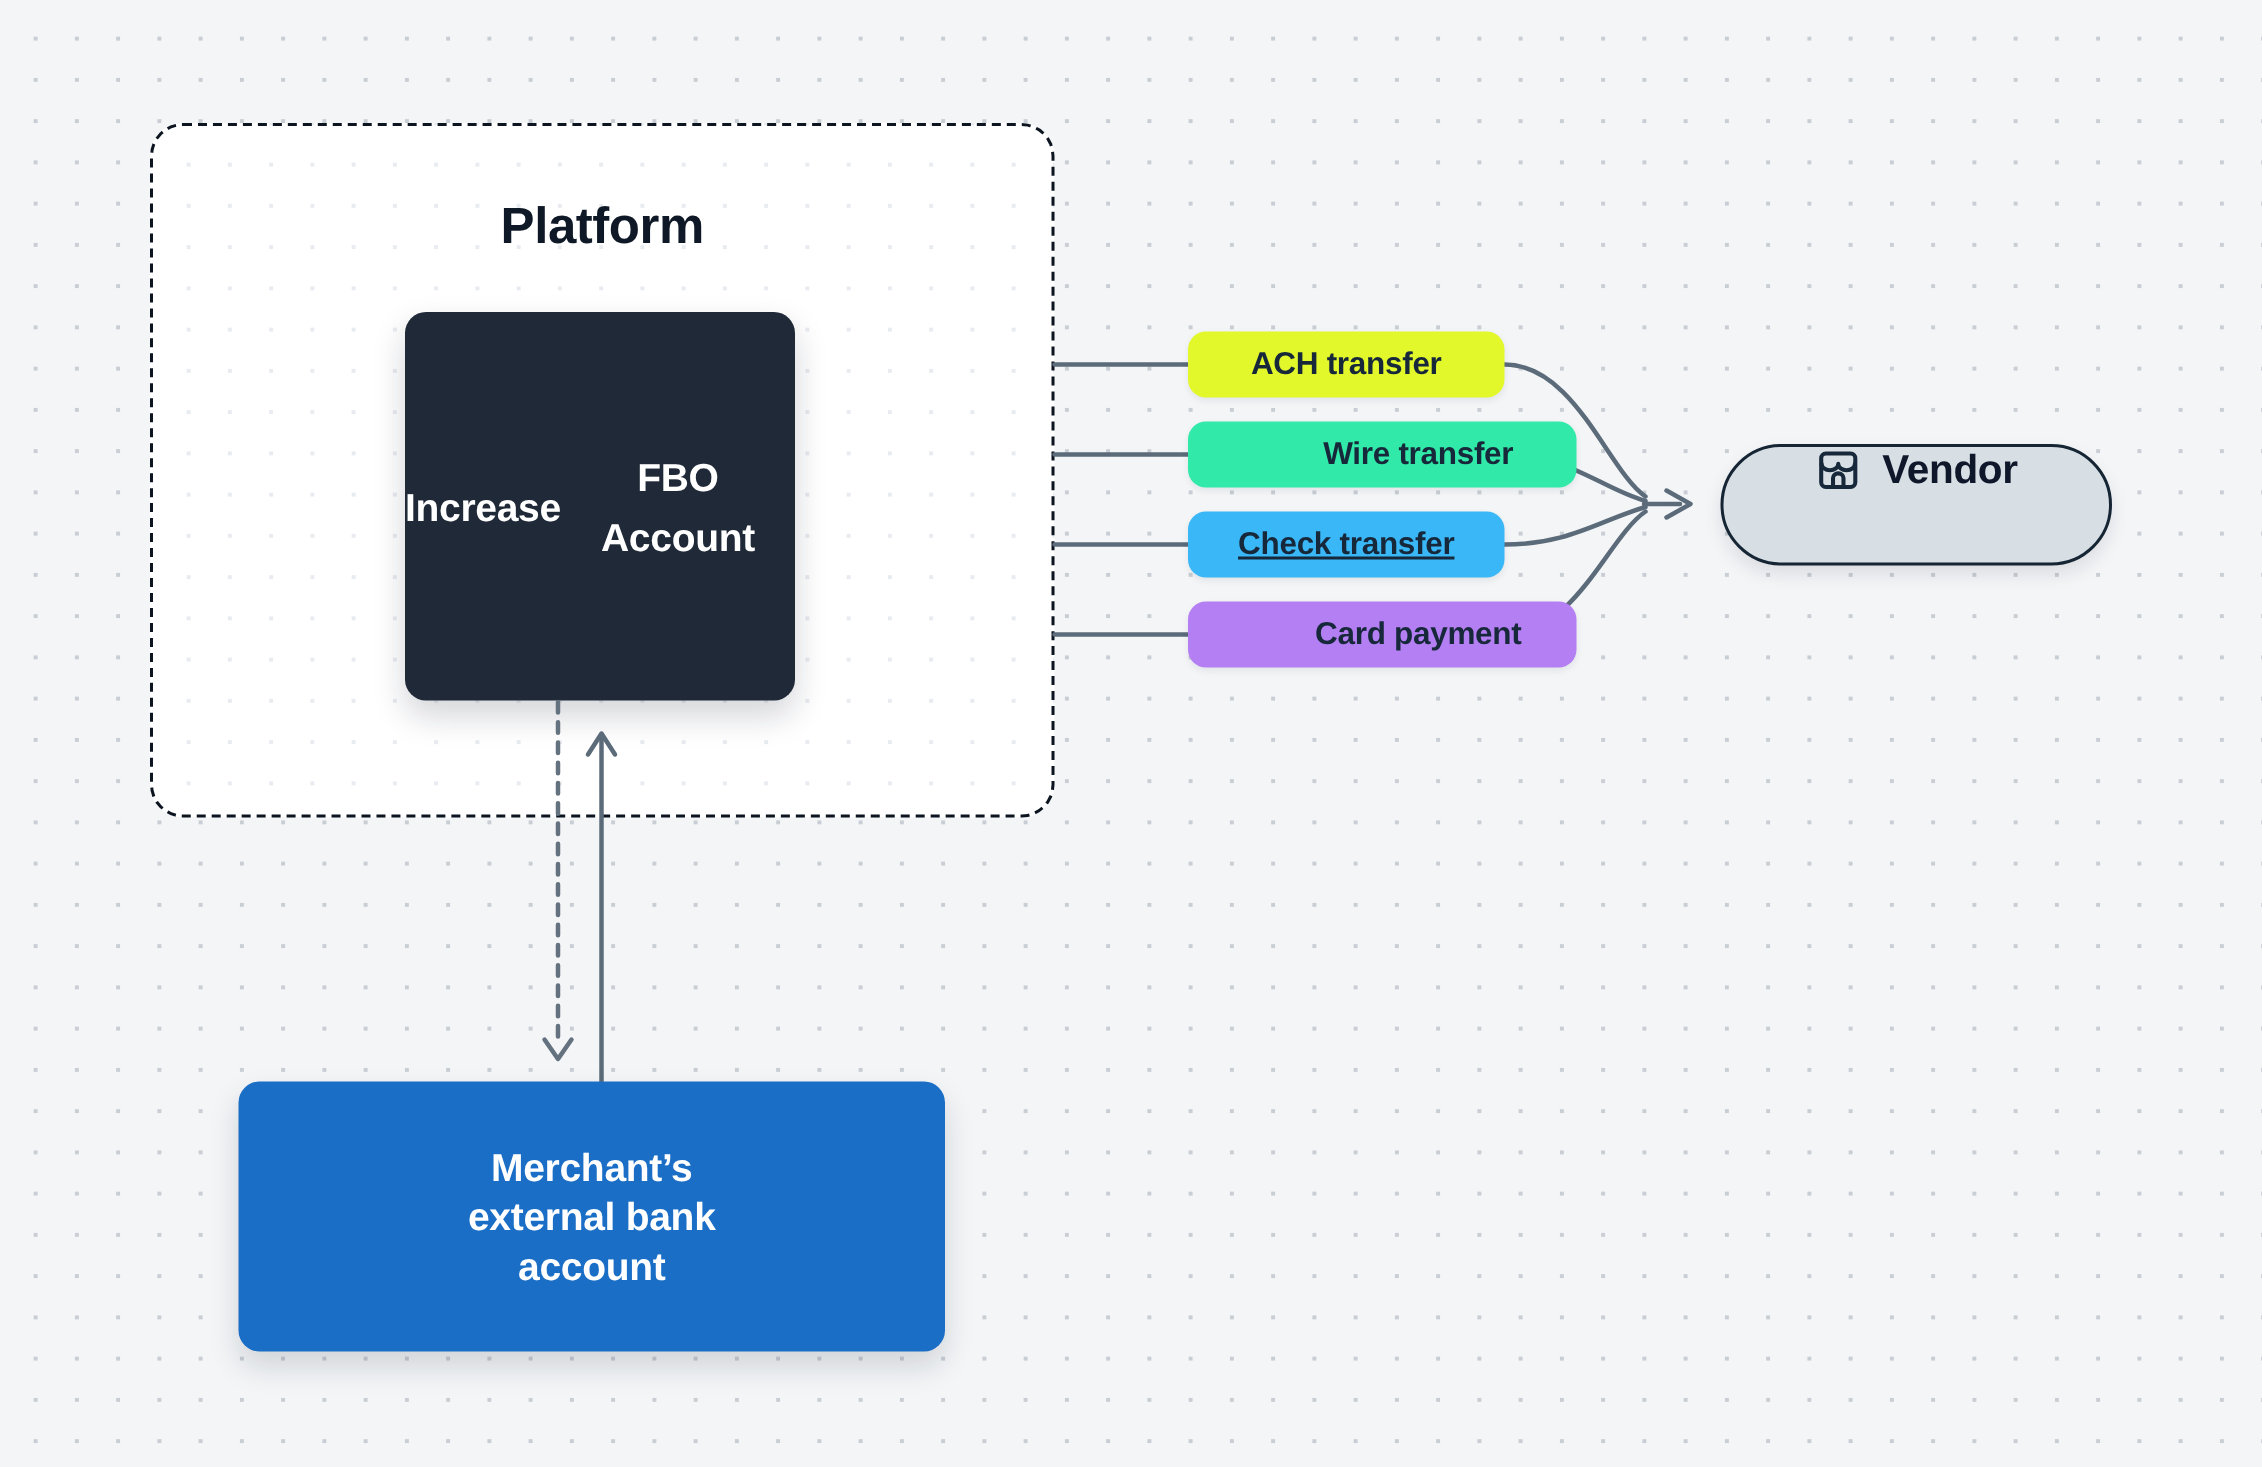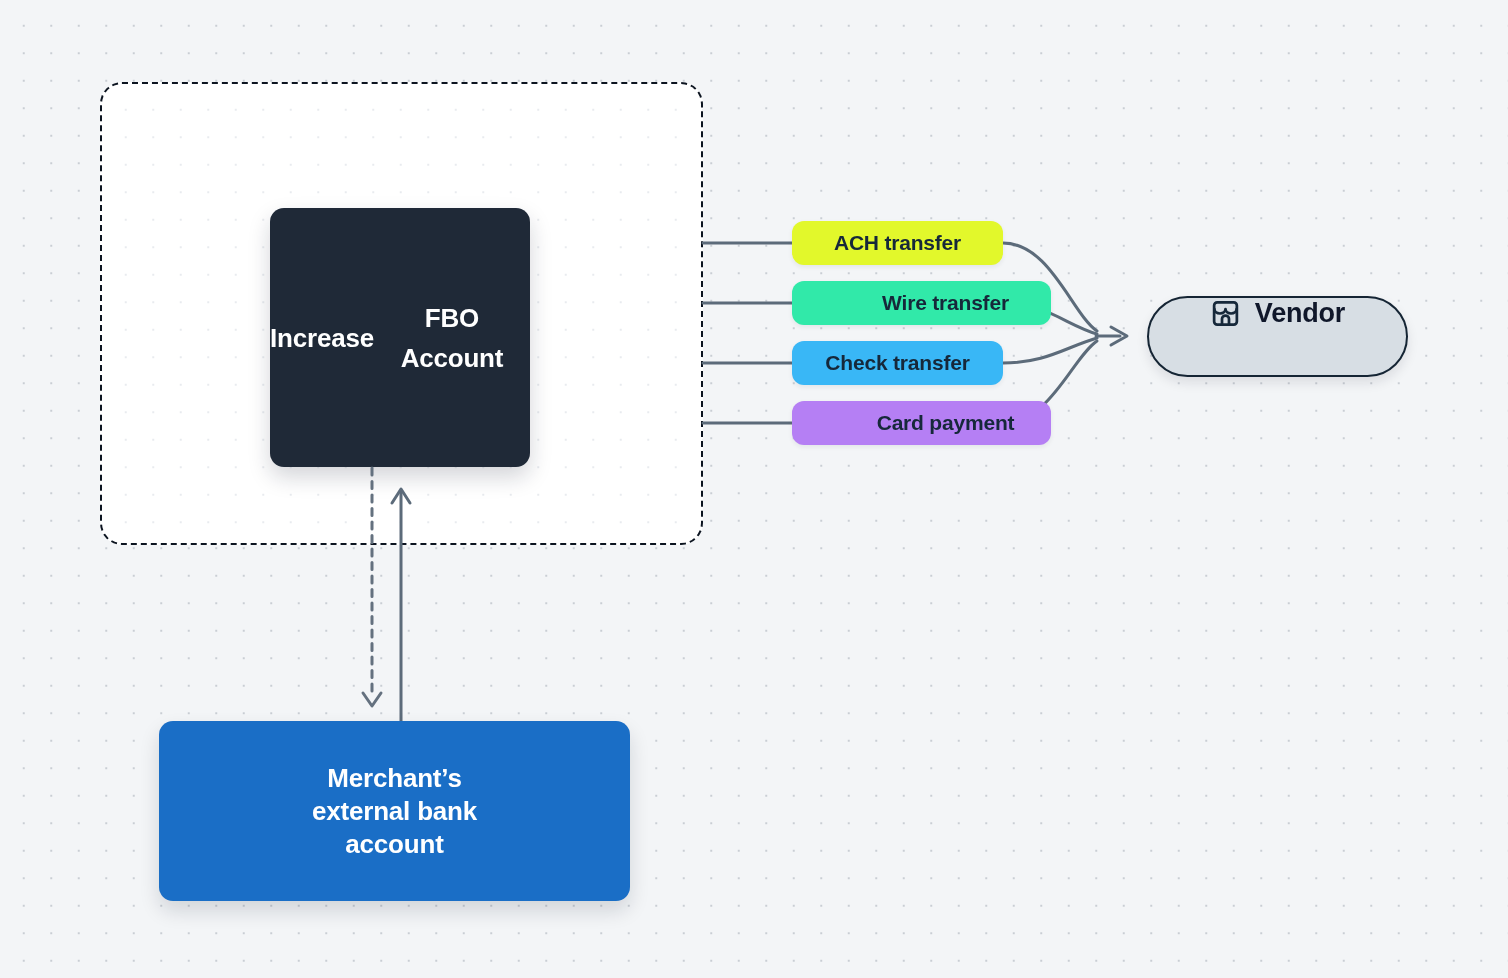--- a/index.html
+++ b/index.html
@@ -50,21 +50,21 @@
   }
   
   .pill{
     position:absolute;left:792px;width:211px;height:44px;
     border-radius:12px;
     display:flex;align-items:center;justify-content:center;
     font-size:21px;font-weight:600;color:#16283a;
     letter-spacing:-0.2px;
     box-shadow:0 2px 5px rgba(15,23,42,.07);
   }
-  .pill-1{top:221px;} .pill-2{top:281px;} .pill-3{top:341px;} .pill-4{top:401px;padding-left:48px;}
+  .pill-1{top:221px;} .pill-2{top:281px;} .pill-3{top:341px;text-decoration:underline;} .pill-4{top:401px;padding-left:48px;}
   
   .debit-pill{
     position:absolute;left:300px;top:591px;width:177px;height:44px;
     border-radius:12px;
     display:flex;align-items:center;justify-content:center;
     font-size:21px;font-weight:600;color:#16283a;
     letter-spacing:-0.2px;
     box-shadow:0 2px 5px rgba(15,23,42,.08);
     z-index:3;
   }
@@ -90,20 +90,21 @@
     box-shadow:0 10px 20px rgba(15,23,42,.14);
     z-index:2;
   }
 </style>
 </head>
 <body>
 
 <div class="canvas">
 
   <div class="platform-box">
+    <div class="platform-title">Platform</div>
     <div class="fbo-box" style="background: rgb(31, 41, 55); color: rgb(255, 255, 255);">
       <div>Increase</div>
       <div>FBO Account</div>
     </div>
   </div>
 
   <svg class="connectors" viewBox="0 0 1508 978" fill="none">
 
     <g stroke-width="3" stroke-linecap="round" stroke-linejoin="round" style="stroke: rgb(92, 107, 122);">
       <path d="M703 243 H792"></path>

